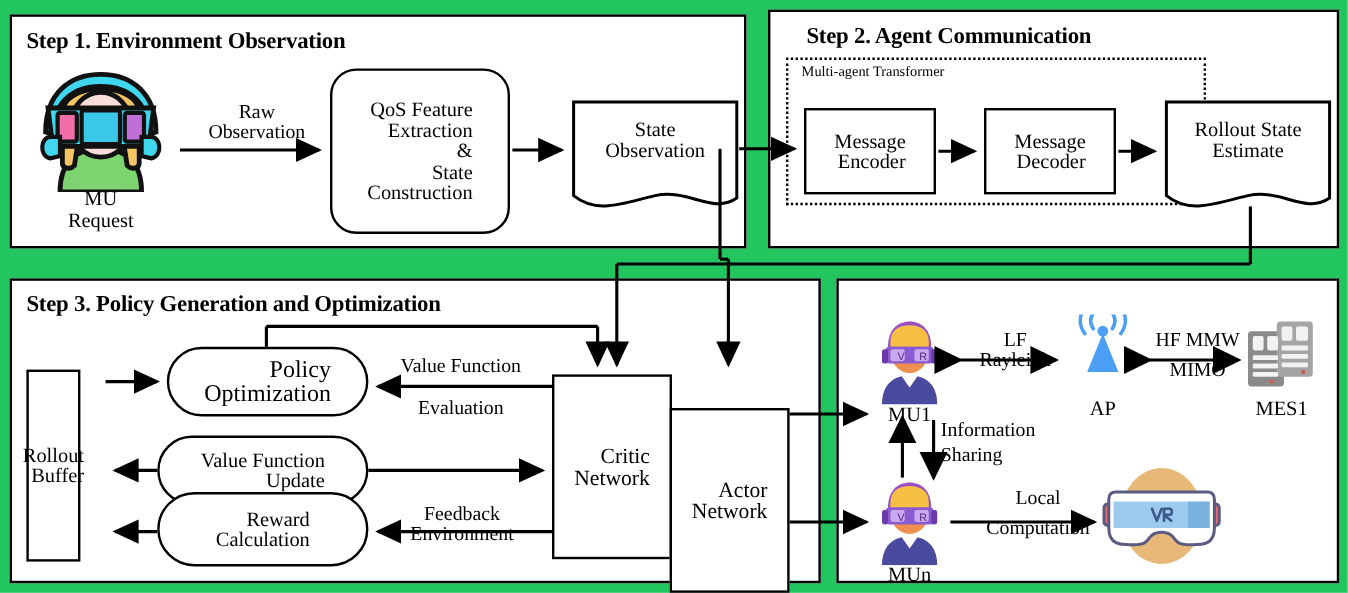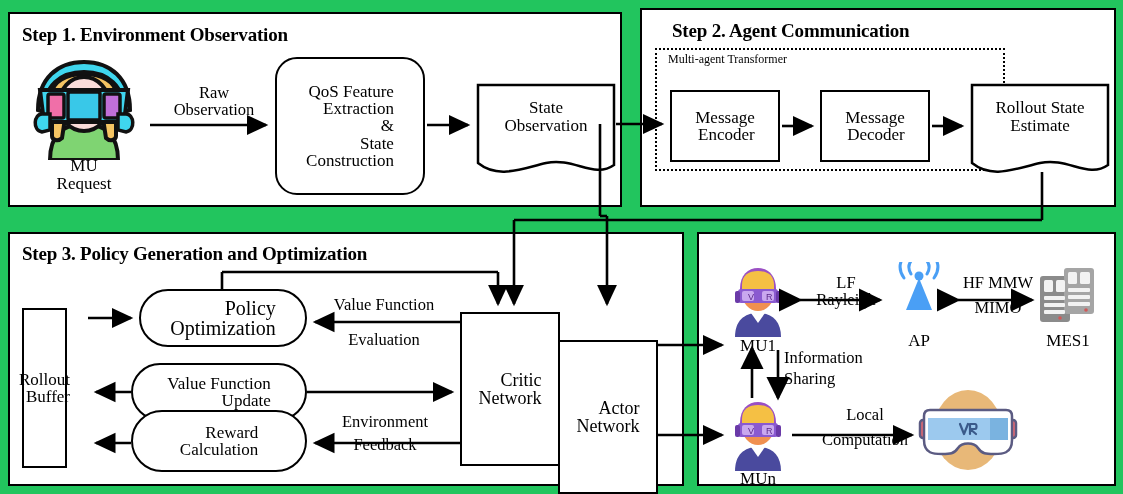--- a/index.html
+++ b/index.html
@@ -252,22 +252,22 @@
       <div>Network</div>
     </div>
   </div>
 
   <div class="elabel" style="left:310px; top:296px; width:148px;">
     <div>Value Function</div>
     <div style="margin-top:18px;">Evaluation</div>
   </div>
 
   <div class="elabel" style="left:312px; top:413px; width:146px;">
+    <div style="margin-top:6px;">Feedback</div>
     <div>Environment</div>
-    <div style="margin-top:6px;">Feedback</div>
   </div>
 
   <div class="icon-wrap" style="left:728px; top:265px; width:60px; height:72px;">
     <svg width="60" height="72" viewBox="0 0 60 72">
       <path d="M7 72 C7 56 16 48 30 48 C44 48 53 56 53 72 Z" fill="#4a4a9e"></path>
       <path d="M23 48 L30 58 L37 48 L34 45 L26 45 Z" fill="#ffffff"></path>
       <ellipse cx="30" cy="28" rx="16" ry="18" fill="#f09050"></ellipse>
       <path d="M12 24 C12 10 20 3 30 3 C40 3 48 10 48 24 L48 30 L12 30 Z" fill="#9a4fc4"></path>
       <path d="M14 20 C14 10 21 6 30 6 C39 6 46 10 46 20 L46 24 L14 24 Z" fill="#f5c044"></path>
       <rect x="10" y="24" width="40" height="14" rx="3" fill="#8a5ad0"></rect>

